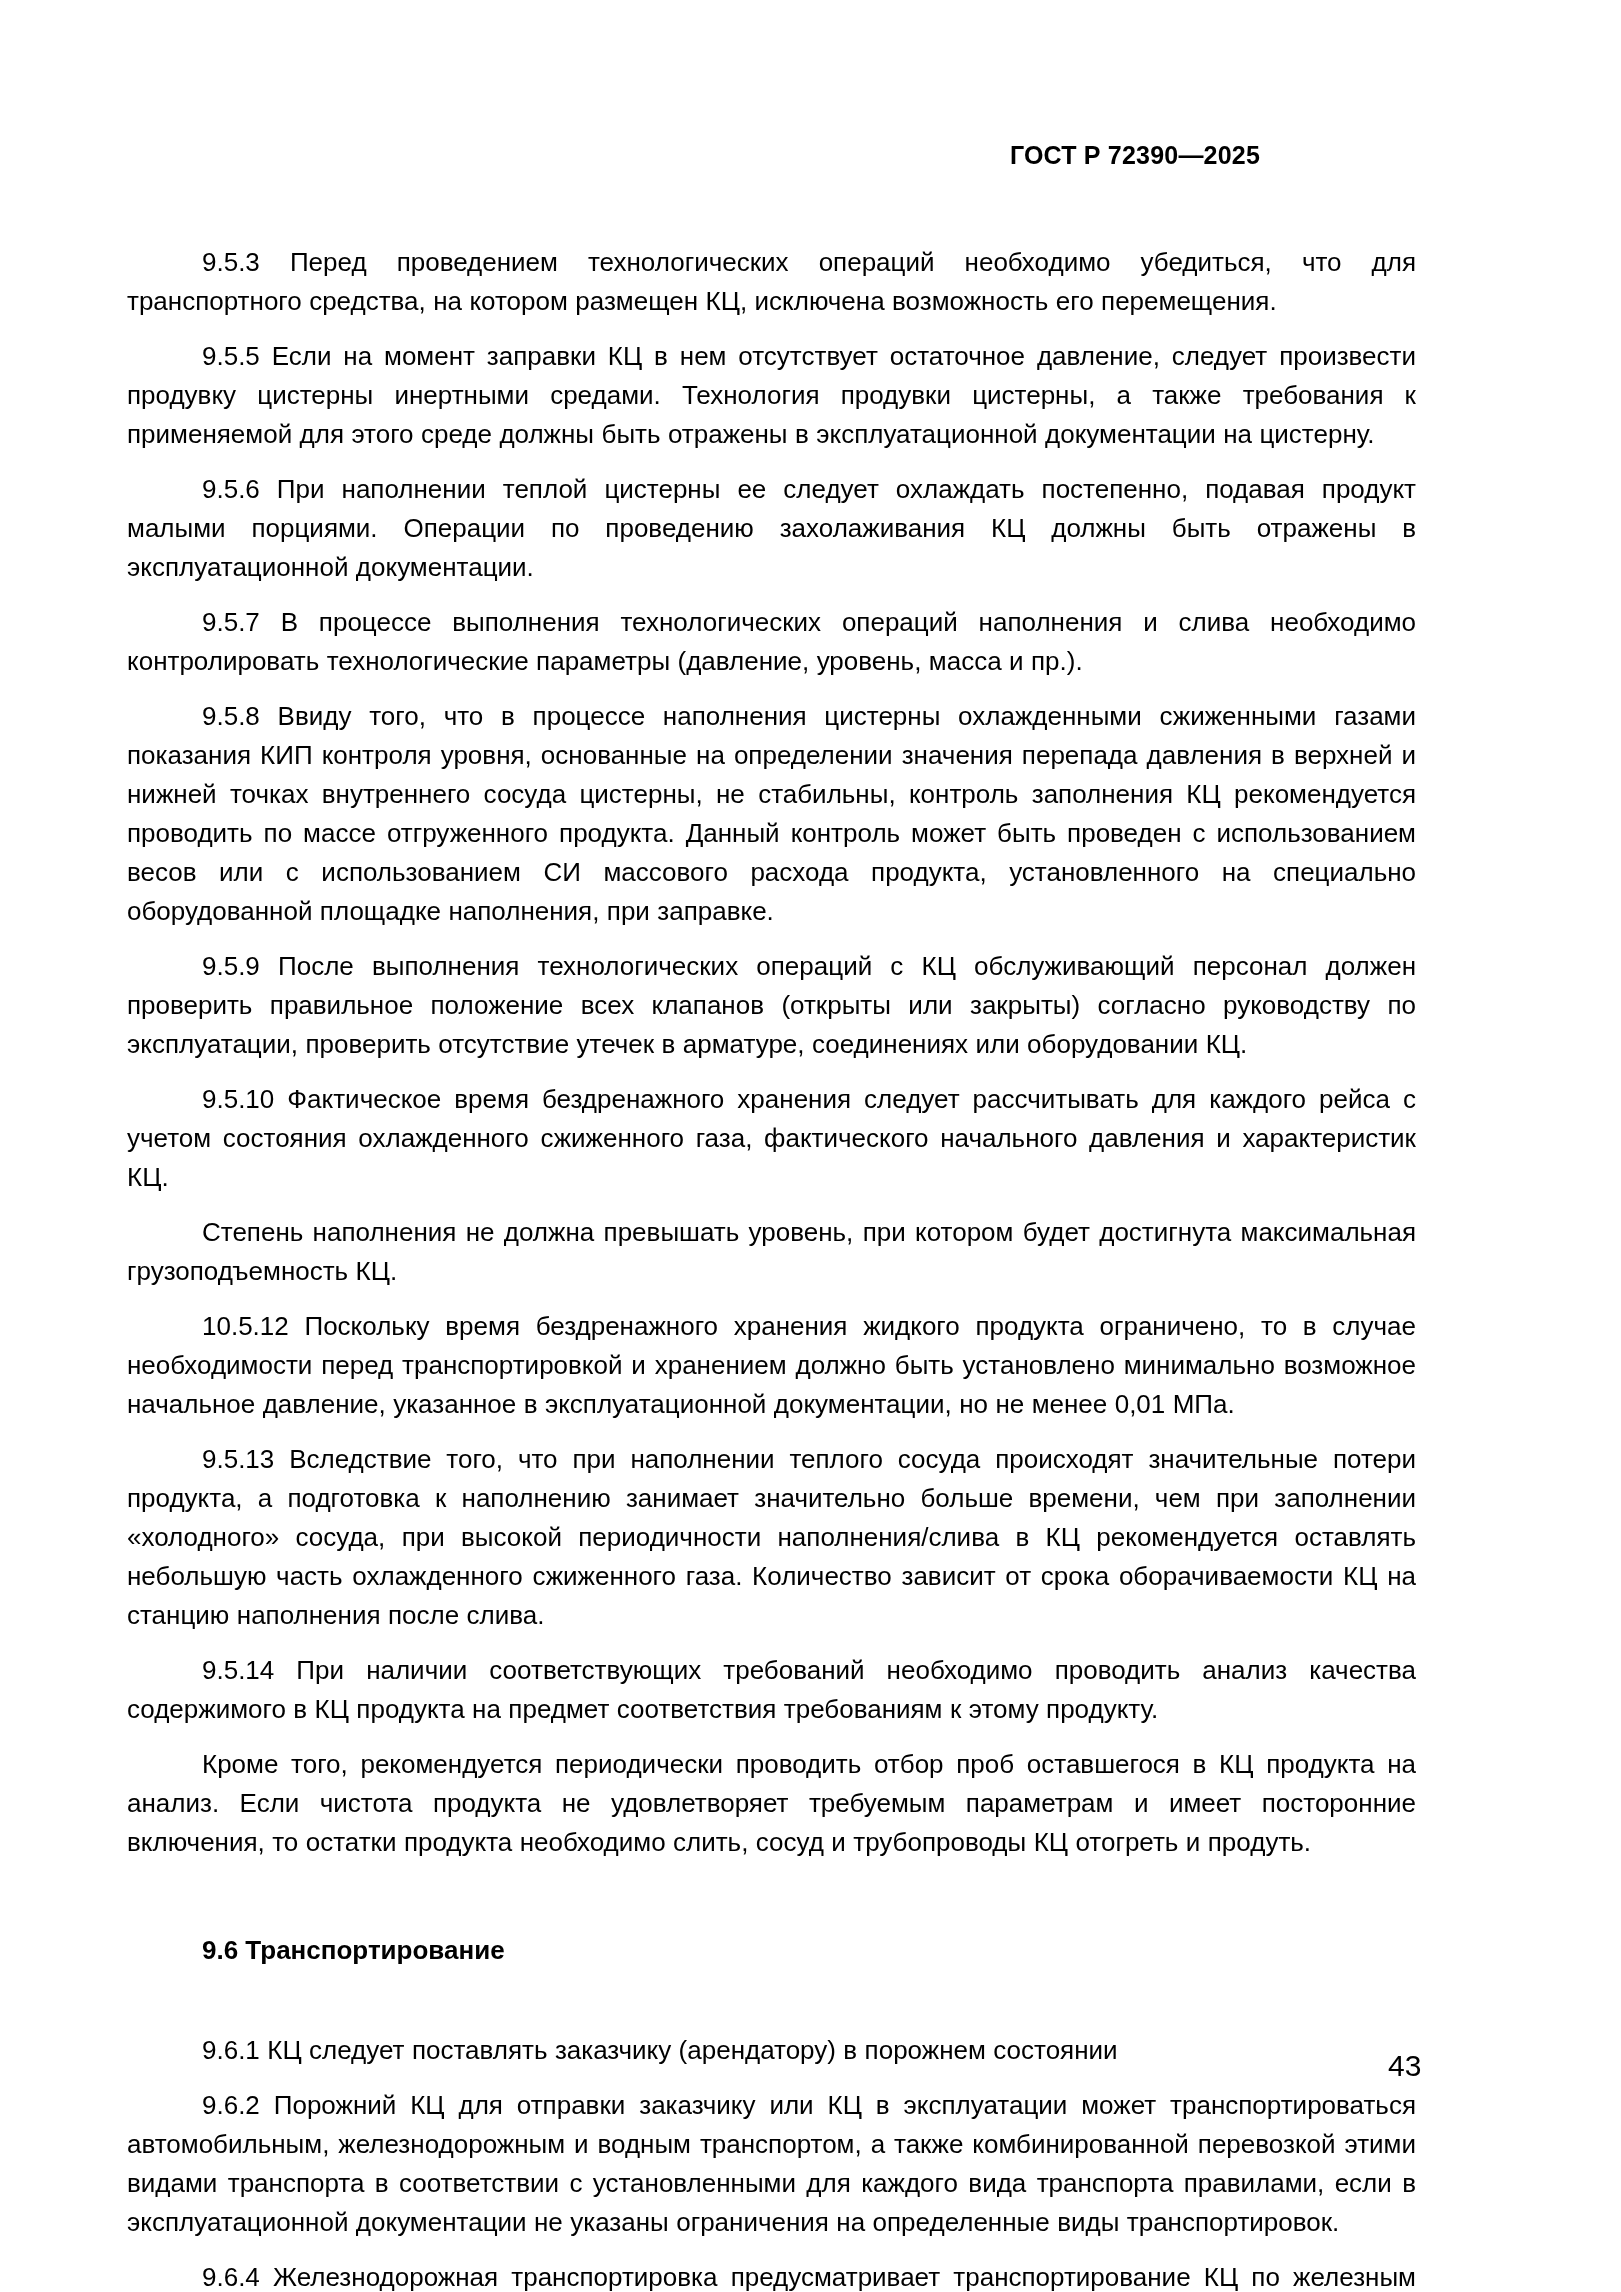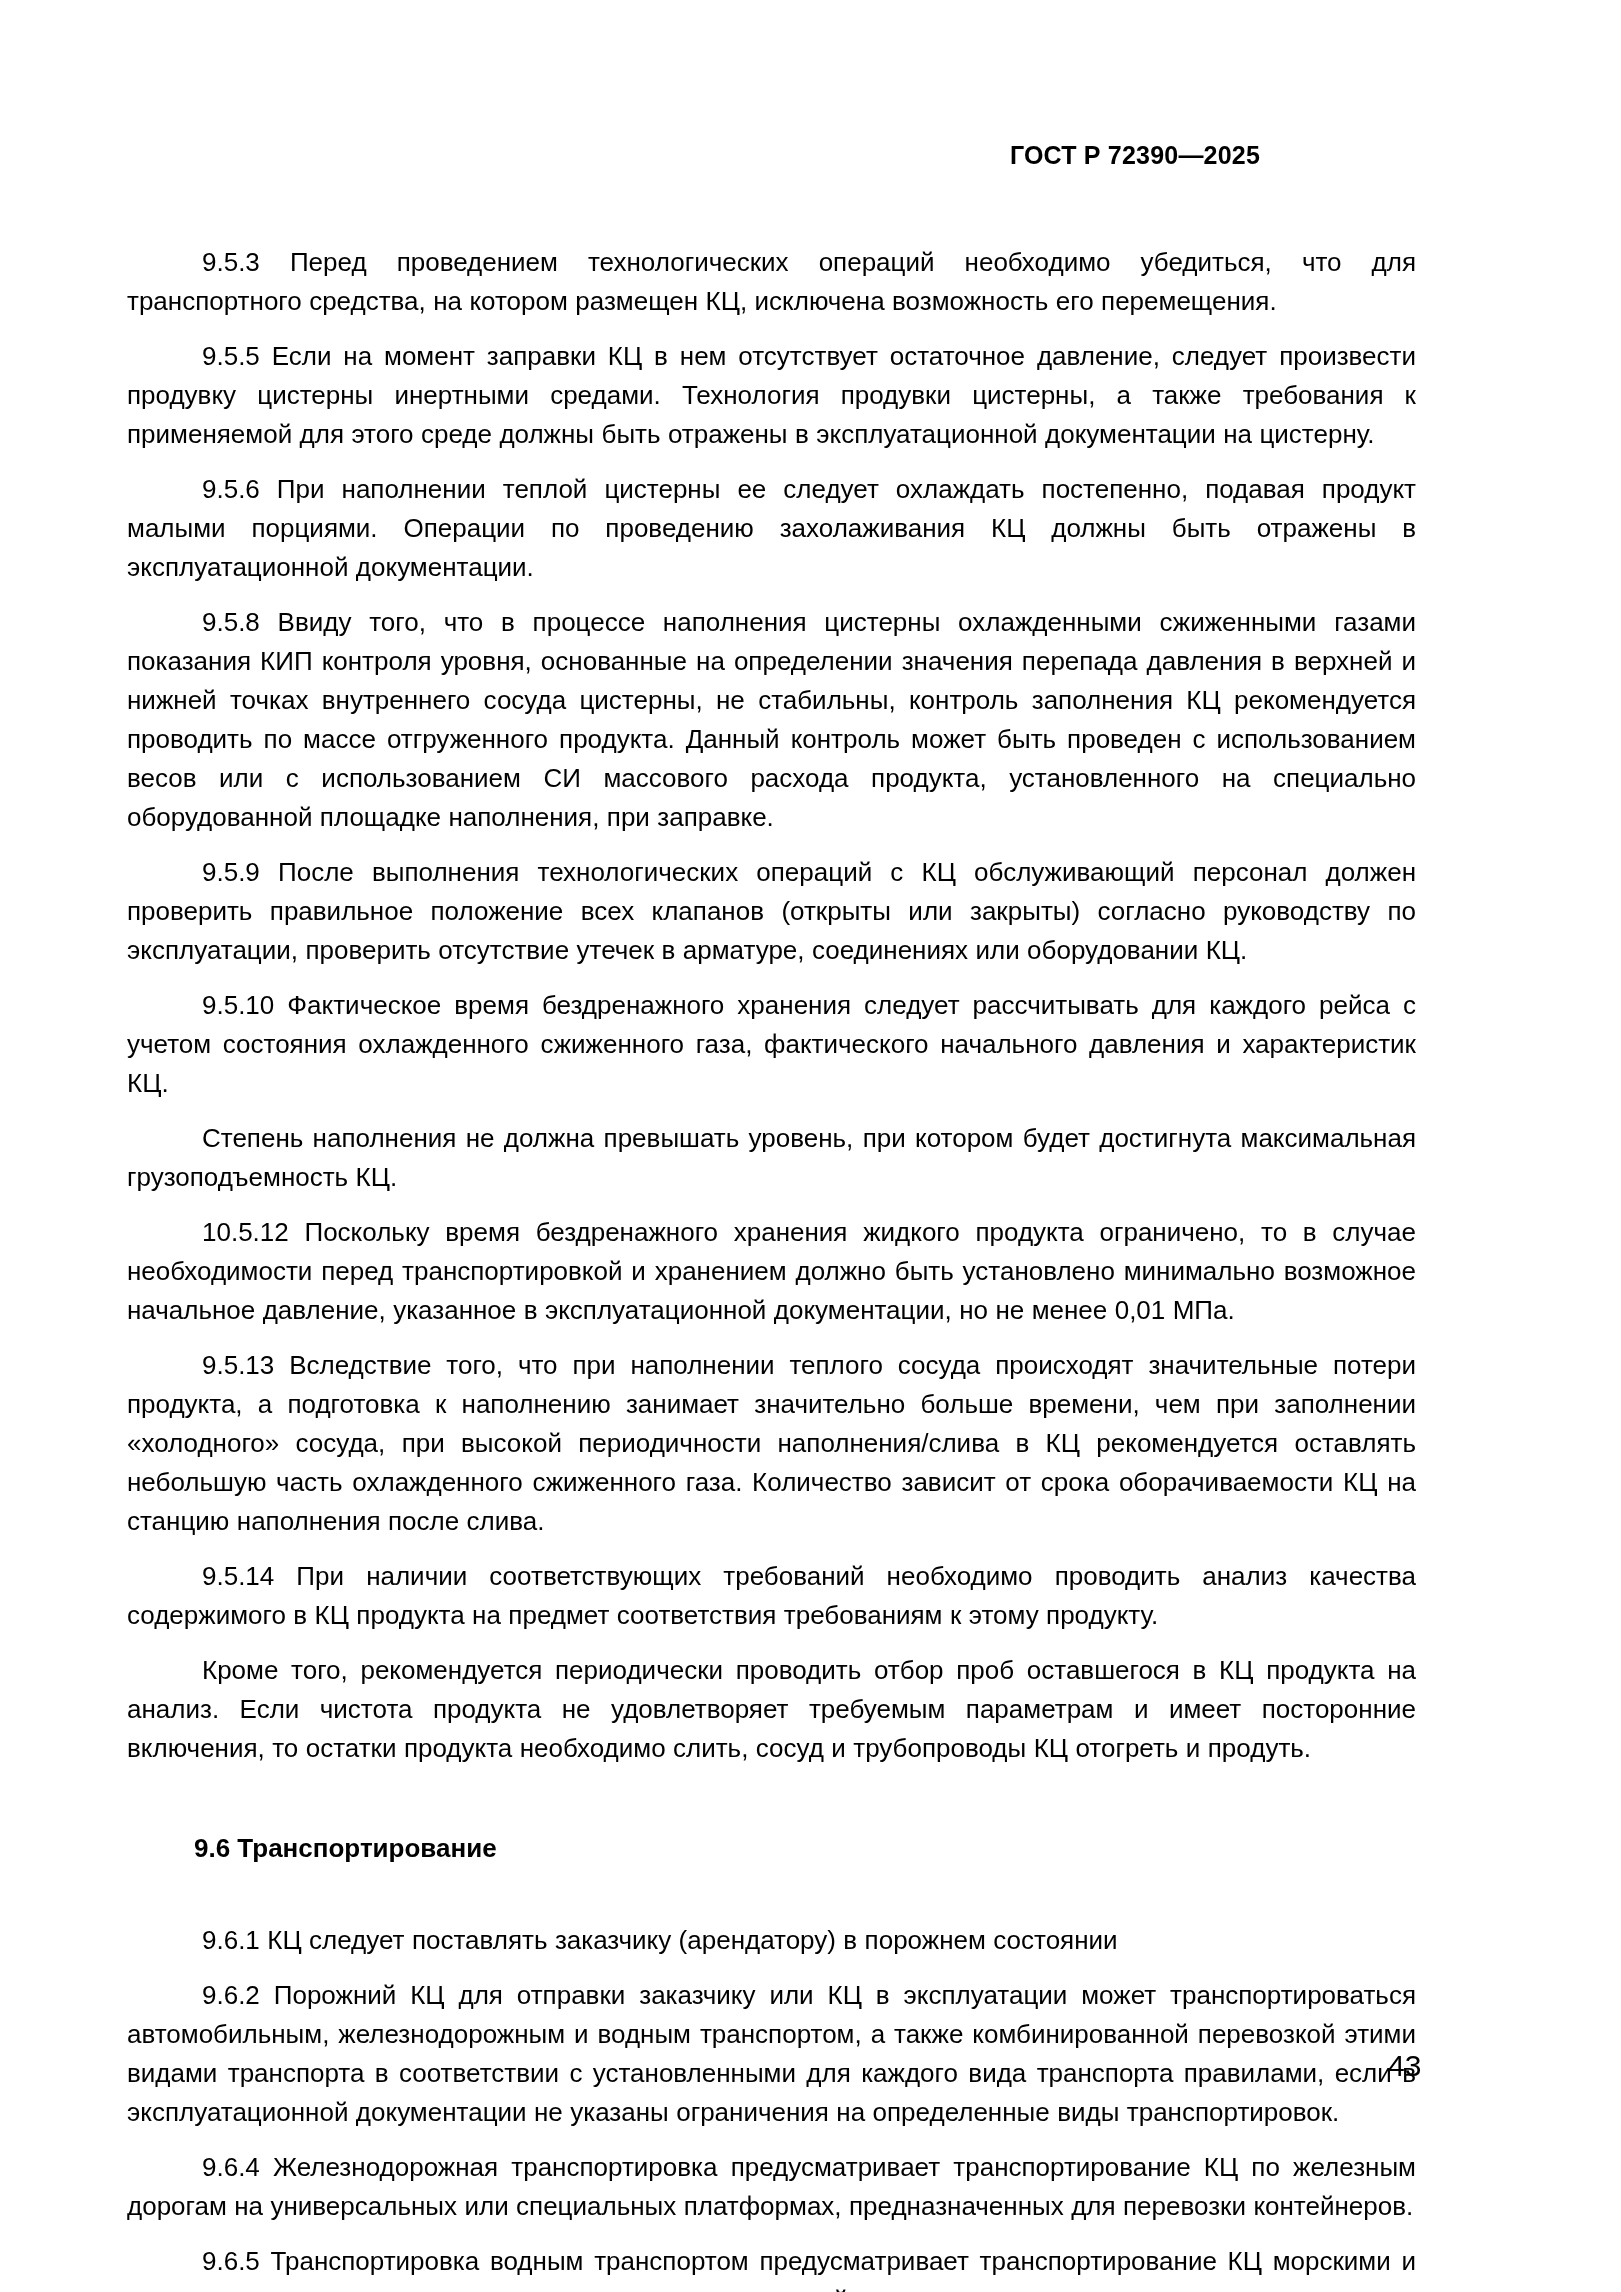--- a/index.html
+++ b/index.html
@@ -42,21 +42,21 @@
     margin: 16px;
     font-size: 26px;
     line-height: 39px;
     text-align: justify;
     text-indent: 75px;
     hyphens: manual;
     word-spacing: 0.2px;
     -webkit-font-smoothing: antialiased;
   }
   h3.section-heading {
-    margin: 8px;
+    margin: 16px;
     font-size: 26px;
     line-height: 39px;
     font-weight: bold;
     text-indent: 75px;
     text-align: left;
   }
   .gap-before-heading { height: 37px; }
   .gap-after-heading  { height: 29px; }
   
   .page-number {
@@ -72,20 +72,21 @@
 
 <div class="page">
 
   <div class="doc-header">ГОСТ Р 72390—2025</div>
 
   <div class="content">
 
     <p class="para">9.5.3 Перед проведением технологических операций необходимо убедиться, что для транспортного средства, на котором размещен КЦ, исключена возможность его перемещения.</p>
     <p class="para">9.5.5 Если на момент заправки КЦ в нем отсутствует остаточное давление, следует произвести продувку цистерны инертными средами. Технология продувки цистерны, а также требования к применяемой для этого среде должны быть отражены в эксплуатационной документации на цистерну.</p>
     <p class="para">9.5.6 При наполнении теплой цистерны ее следует охлаждать постепенно, подавая продукт малыми порциями. Операции по проведению захолаживания КЦ должны быть отражены в эксплуатационной документации.</p>
+    <p class="para">9.5.7 В процессе выполнения технологических операций наполнения и слива необходимо контролировать технологические параметры (давление, уровень, масса и пр.).</p>
     <p class="para">9.5.8 Ввиду того, что в процессе наполнения цистерны охлажденными сжиженными газами показания КИП контроля уровня, основанные на определении значения перепада давления в верхней и нижней точках внутреннего сосуда цистерны, не стабильны, контроль заполнения КЦ рекомендуется проводить по массе отгруженного продукта. Данный контроль может быть проведен с использованием весов или с использованием СИ массового расхода продукта, установленного на специально оборудованной площадке наполнения, при заправке.</p>
     <p class="para">9.5.9 После выполнения технологических операций с КЦ обслуживающий персонал должен проверить правильное положение всех клапанов (открыты или закрыты) согласно руководству по эксплуатации, проверить отсутствие утечек в арматуре, соединениях или оборудовании КЦ.</p>
     <p class="para">9.5.10 Фактическое время бездренажного хранения следует рассчитывать для каждого рейса с учетом состояния охлажденного сжиженного газа, фактического начального давления и характеристик КЦ.</p>
     <p class="para">Степень наполнения не должна превышать уровень, при котором будет достигнута максимальная грузоподъемность КЦ.</p>
     <p class="para">10.5.12 Поскольку время бездренажного хранения жидкого продукта ограничено, то в случае необходимости перед транспортировкой и хранением должно быть установлено минимально возможное начальное давление, указанное в эксплуатационной документации, но не менее 0,01 МПа.</p>
     <p class="para">9.5.13 Вследствие того, что при наполнении теплого сосуда происходят значительные потери продукта, а подготовка к наполнению занимает значительно больше времени, чем при заполнении «холодного» сосуда, при высокой периодичности наполнения/слива в КЦ рекомендуется оставлять небольшую часть охлажденного сжиженного газа. Количество зависит от срока оборачиваемости КЦ на станцию наполнения после слива.</p>
     <p class="para">9.5.14 При наличии соответствующих требований необходимо проводить анализ качества содержимого в КЦ продукта на предмет соответствия требованиям к этому продукту.</p>
     <p class="para">Кроме того, рекомендуется периодически проводить отбор проб оставшегося в КЦ продукта на анализ. Если чистота продукта не удовлетворяет требуемым параметрам и имеет посторонние включения, то остатки продукта необходимо слить, сосуд и трубопроводы КЦ отогреть и продуть.</p>
 
     <div class="gap-before-heading"></div>

